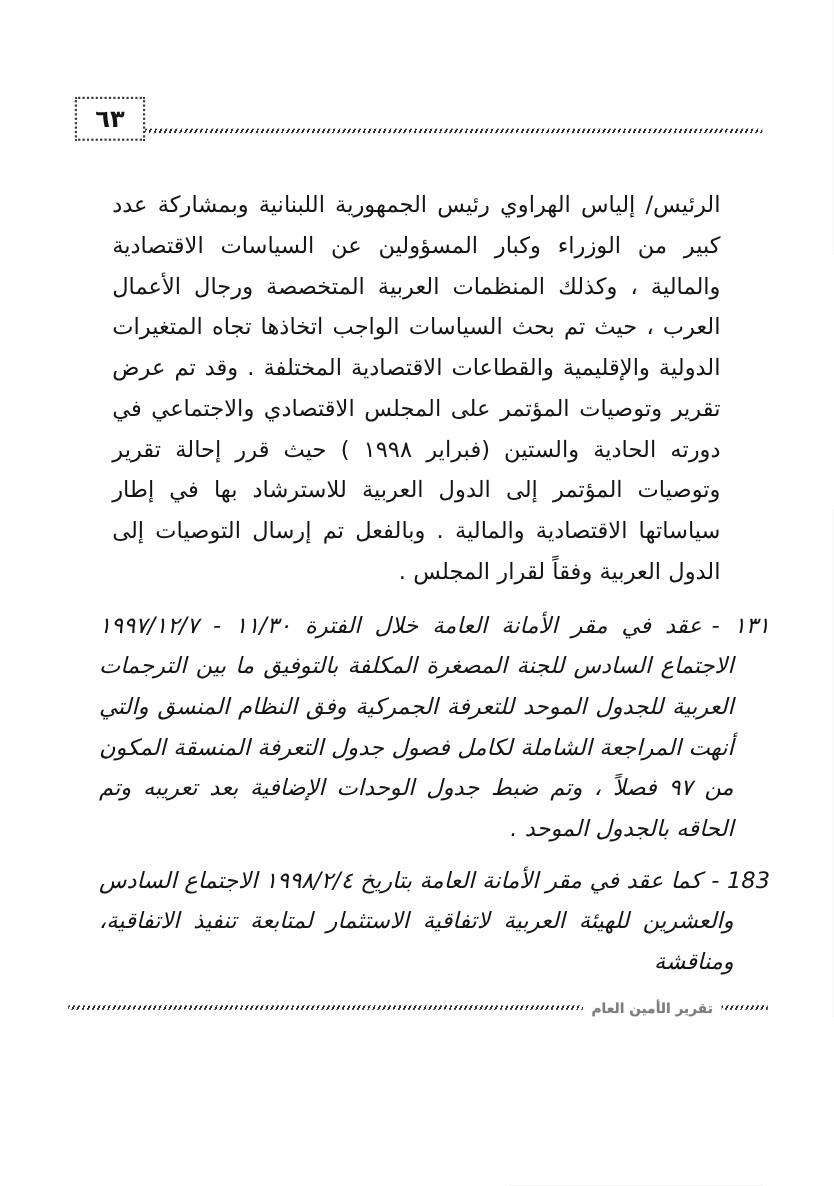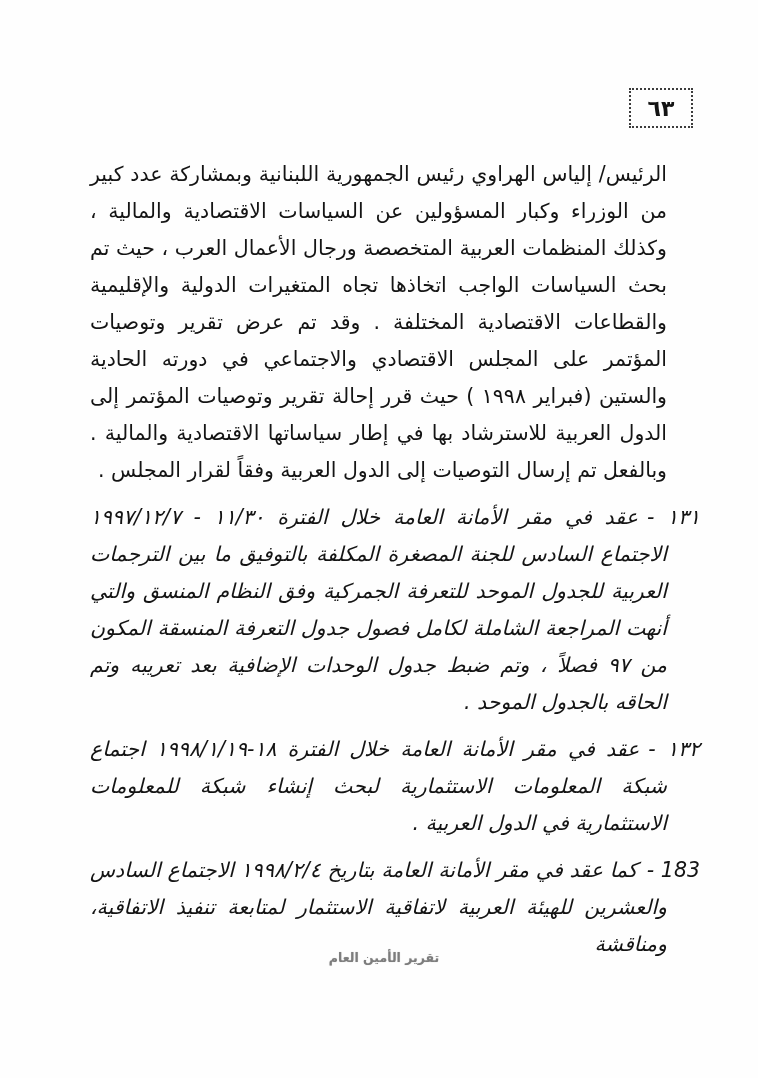--- a/index.html
+++ b/index.html
@@ -9,48 +9,48 @@
     margin:0 auto;
     background:#fefefe;
     overflow:hidden;
     font-family:"DejaVu Sans",sans-serif;
     color:#141414;
     direction:rtl;
   }
   
   .header{
     position:absolute;top:88px;left:68px;width:625px;
-    display:flex;flex-direction:column;align-items:flex-end;
+    display:flex;flex-direction:row;align-items:flex-end;
     direction:ltr;
   }
   .page-num-box{
     width:60px;height:36px;flex:0 0 auto;
     border:2px dotted #3c3c3c;
     display:flex;align-items:center;justify-content:center;
     font-size:22px;font-weight:bold;letter-spacing:2px;
   }
   .hatch{
     height:4px;
     background:repeating-linear-gradient(115deg,#2e2e2e 0 1.6px,transparent 1.6px 4.2px);
   }
   .header-rule{flex:1 1 auto;margin:0 0 7px 0;}
   
   .content{
     position:absolute;top:156px;right:58px;left:90px;
     text-align:justify;
     font-size:20.5px;line-height:37px;
     letter-spacing:0;
   }
-  .para{margin:0;padding-right:33px;}
+  .para{margin:12px;padding-right:33px;}
   .item{margin:10px 0 0 0;padding-right:33px;text-indent:-33px;font-style:italic;}
   .num{white-space:nowrap;margin-left:9px;}
   
   .footer{
     position:absolute;top:908px;left:62px;right:60px;height:16px;
-    display:flex;flex-direction:column;align-items:center;
+    display:flex;flex-direction:row;align-items:center;
     direction:rtl;
   }
   .footer-rule-short{flex:0 0 42px;margin-left:8px;}
   .footer-title{
     flex:0 0 auto;
     font-size:12.5px;font-weight:bold;color:#7d7d7d;
     letter-spacing:1px;
     text-shadow:0 0 1px #bdbdbd;
     margin-left:8px;
   }
@@ -67,21 +67,20 @@
     </div>
     <div class="hatch header-rule"></div>
   </div>
 
   <div class="content">
 
     <p class="para">الرئيس/ إلياس الهراوي رئيس الجمهورية اللبنانية وبمشاركة عدد كبير من الوزراء وكبار المسؤولين عن السياسات الاقتصادية والمالية ، وكذلك المنظمات العربية المتخصصة ورجال الأعمال العرب ، حيث تم بحث السياسات الواجب اتخاذها تجاه المتغيرات الدولية والإقليمية والقطاعات الاقتصادية المختلفة . وقد تم عرض تقرير وتوصيات المؤتمر على المجلس الاقتصادي والاجتماعي في دورته الحادية والستين (فبراير ١٩٩٨ ) حيث قرر إحالة تقرير وتوصيات المؤتمر إلى الدول العربية للاسترشاد بها في إطار سياساتها الاقتصادية والمالية . وبالفعل تم إرسال التوصيات إلى الدول العربية وفقاً لقرار المجلس .</p>
 
     <p class="item"><span class="num">١٣١ -</span><span>عقد في مقر الأمانة العامة خلال الفترة ١١/٣٠ - ١٩٩٧/١٢/٧ الاجتماع السادس للجنة المصغرة المكلفة بالتوفيق ما بين الترجمات العربية للجدول الموحد للتعرفة الجمركية وفق النظام المنسق والتي أنهت المراجعة الشاملة لكامل فصول جدول التعرفة المنسقة المكون من ٩٧ فصلاً ، وتم ضبط جدول الوحدات الإضافية بعد تعريبه وتم الحاقه بالجدول الموحد .</span></p>
 
-    <p class="item"><span class="num">١٣٢ -</span><span>عقد في مقر الأمانة العامة خلال الفترة ١٨-١٩٩٨/١/١٩ اجتماع شبكة المعلومات الاستثمارية لبحث إنشاء شبكة للمعلومات الاستثمارية في الدول العربية .</span></p>
 
     <p class="item"><span class="num">183 -</span><span>كما عقد في مقر الأمانة العامة بتاريخ ١٩٩٨/٢/٤ الاجتماع السادس والعشرين للهيئة العربية لاتفاقية الاستثمار لمتابعة تنفيذ الاتفاقية، ومناقشة</span></p>
 
   </div>
 
   <div class="footer">
     <div class="hatch footer-rule-short"></div>
     <div class="footer-title">تقرير الأمين العام</div>
     <div class="hatch footer-rule-long"></div>
   </div>

